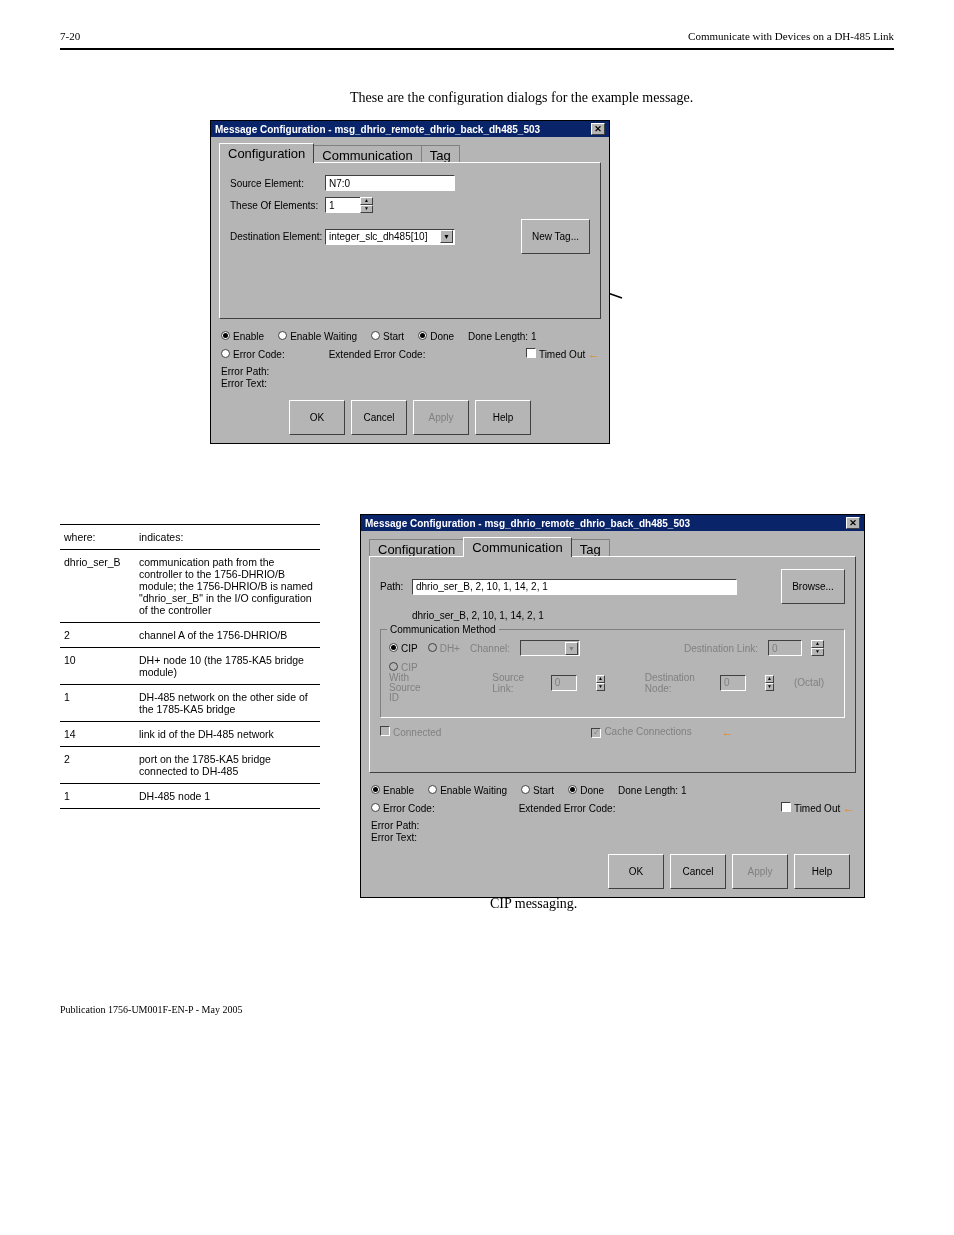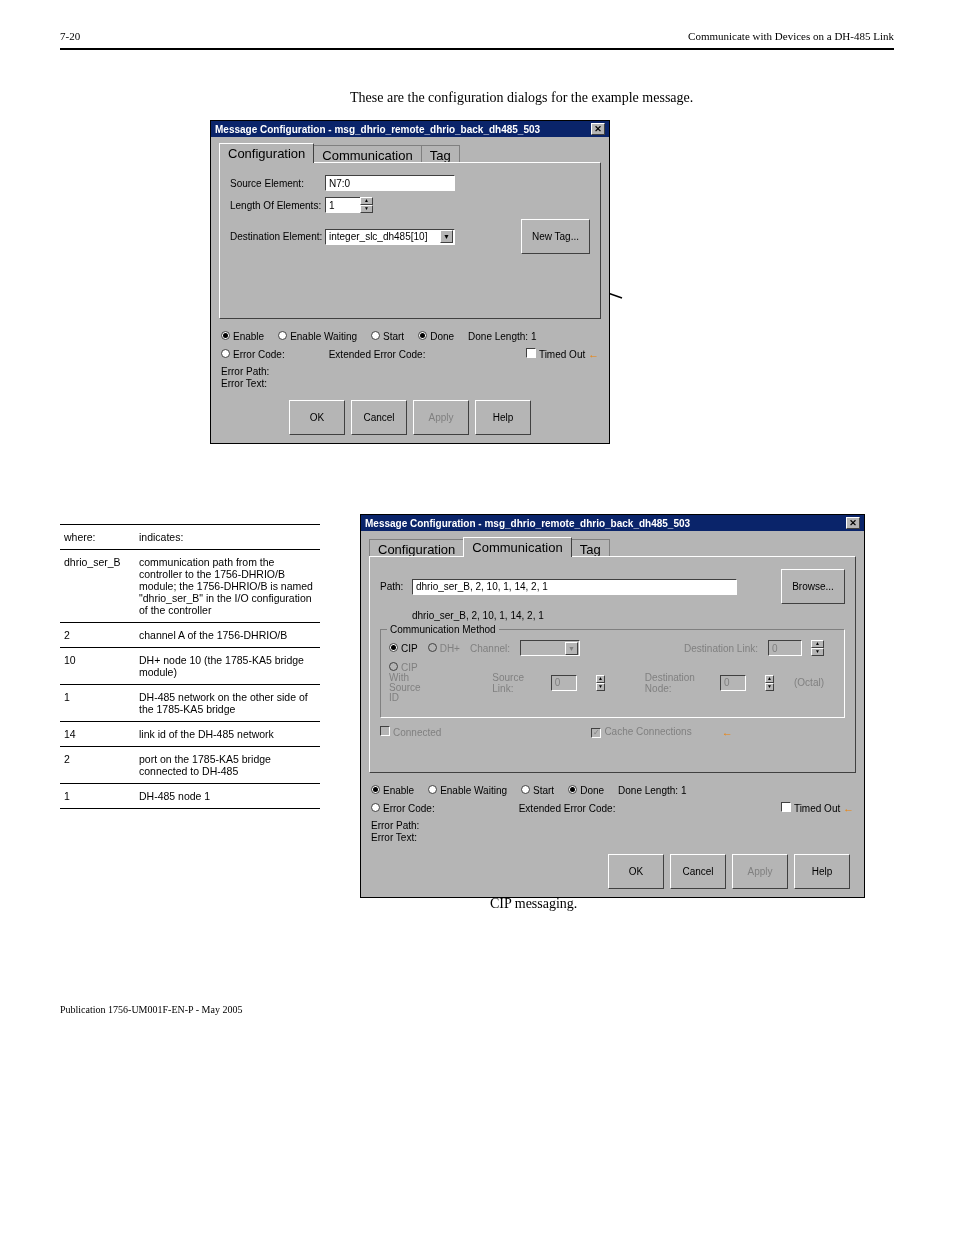--- a/index.html
+++ b/index.html
@@ -289,21 +289,21 @@
       <div class="tab inactive">Tag</div>
     </div>
     <div class="tab-body">
       <div class="form-row">
         <div class="form-label">Source Element:</div>
         <div class="input-box" style="width:130px">
           <span>N7:0</span>
         </div>
       </div>
       <div class="form-row">
-        <div class="form-label">Length Of Elements:</div>
+        <div class="form-label">These Of Elements:</div>
         <div class="input-box" style="width:36px">
           <span>1</span>
         </div>
         <div class="spinner">
             <div>▲</div>
             <div>▼</div>
           </div>
       </div>
       <div class="form-row">
         <div class="form-label">Destination Element:</div>

